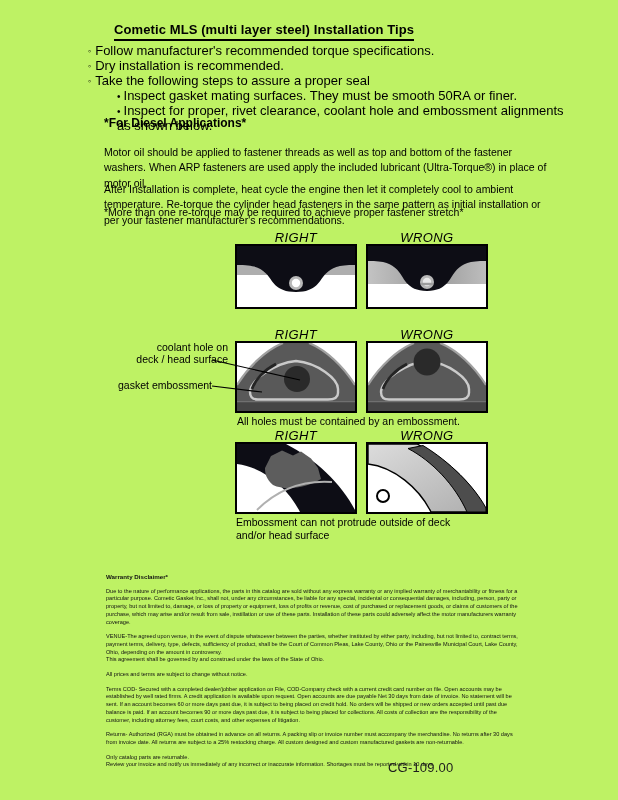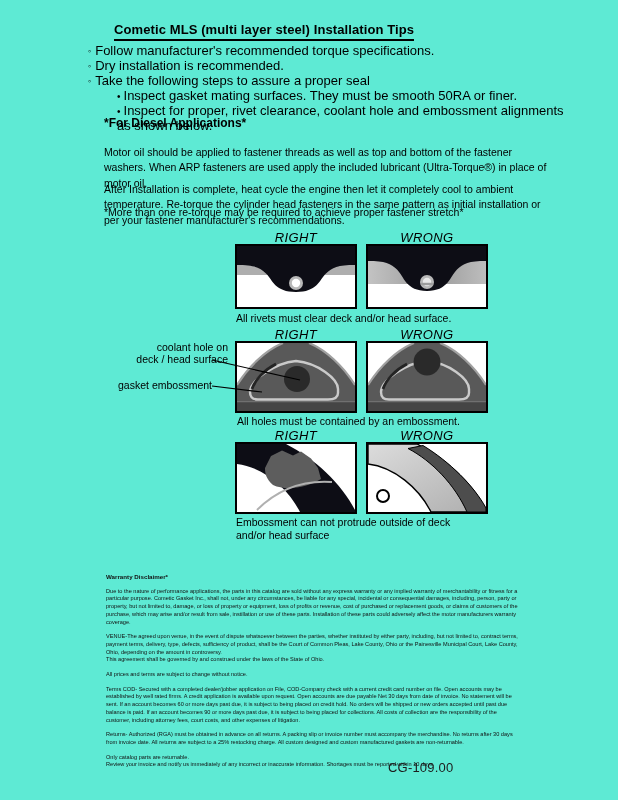--- a/index.html
+++ b/index.html
@@ -1,16 +1,16 @@
 <!DOCTYPE html>
 <html><head>
 <meta charset="utf-8">
 <style>
   html,body{margin:0;padding:0;background:#ffffff;}
-  .page{position:relative;width:618px;height:800px;background:#5eead4;overflow:hidden;
+  .page{position:relative;width:618px;height:800px;background:#bef264;overflow:hidden;
         font-family:"Liberation Sans",sans-serif;color:#000;}
 
   .title{position:absolute;left:114px;top:22px;margin:0;font-size:13px;font-weight:bold;
          border-bottom:2px solid #000;padding-bottom:2px;letter-spacing:0.1px;}
 
   .bullets{position:absolute;left:88px;top:44px;width:478px;font-size:13px;line-height:14px;}
   .b1 .marker1::before{content:"◦";font-size:9px;margin-right:4px;position:relative;top:-1px;}
   .sub{margin-left:29px;}
   .sub .marker2::before{content:"•";font-size:10px;margin-right:3px;}
 
@@ -96,21 +96,20 @@
       <rect x="0" y="0" width="118" height="61" fill="#ffffff"></rect>
       <rect x="0" y="15" width="118" height="23" fill="url(#g1)"></rect>
       <rect x="0" y="38" width="118" height="23" fill="#ffffff"></rect>
       <path d="M0,0 H118 V15 C101,15 95,17.5 89,23.5 C82,30.5 80,45 59,45 C38,45 36,30.5 29,23.5 C23,17.5 17,15 0,15 Z" fill="#0d0d15"></path>
       <circle cx="59" cy="36" r="7" fill="#b8b8b8"></circle>
       <circle cx="59" cy="36" r="4.2" fill="#e8e8e8"></circle>
       <line x1="53.2" y1="38" x2="64.8" y2="38" stroke="#9c9c9c" stroke-width="2.4"></line>
     </svg>
   </div>
 
-  <div class="caption cap1">All rivets must clear deck and/or head surface.</div>
 
   <div class="fig-label r2">RIGHT</div>
   <div class="fig-label w2">WRONG</div>
 
   <div class="side-label sl-coolant">
     <div>coolant hole on</div>
     <div>deck / head surface</div>
   </div>
   <div class="side-label sl-emboss">gasket embossment</div>
 

